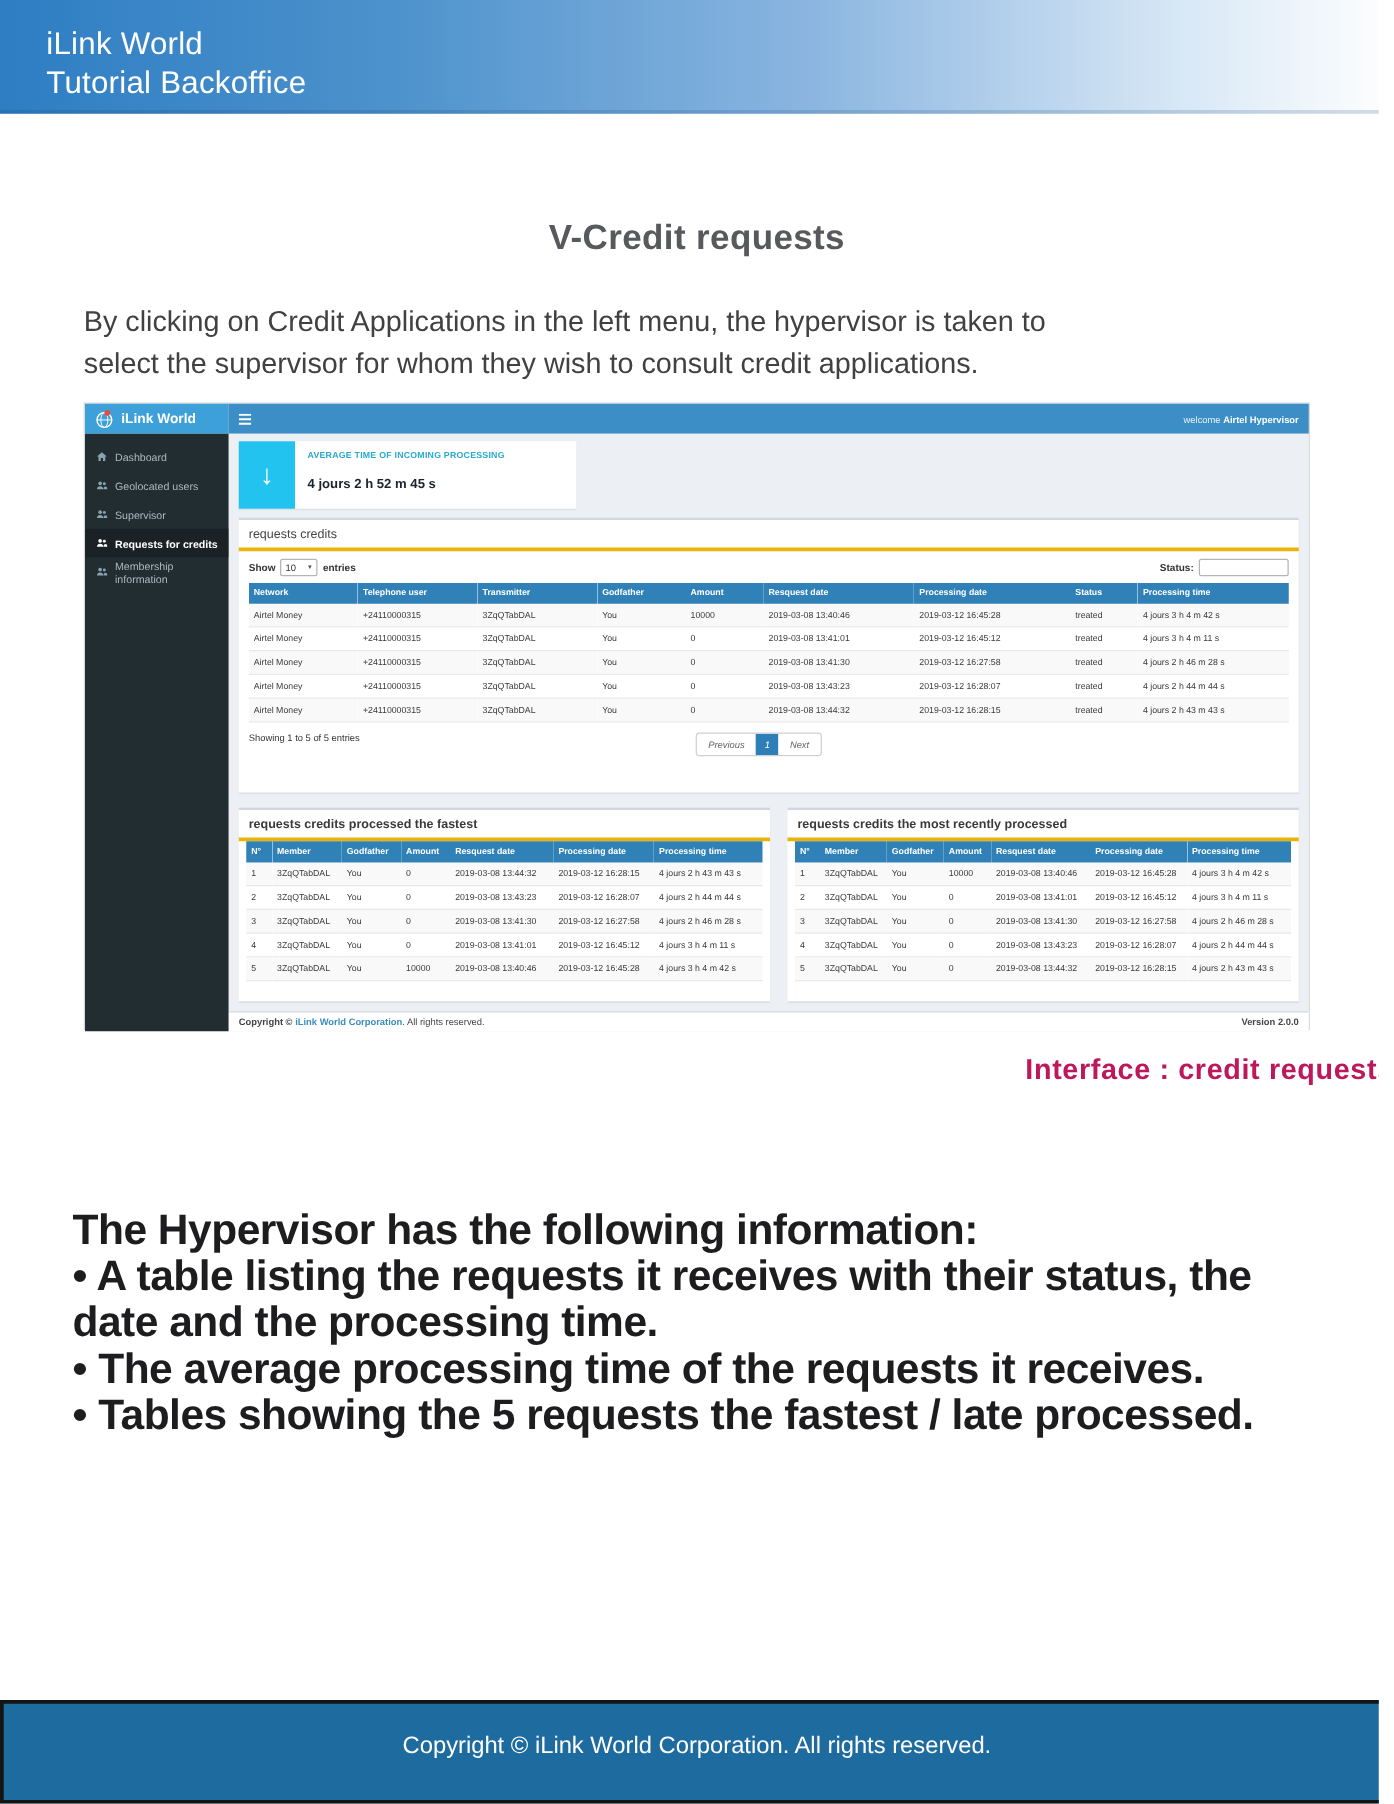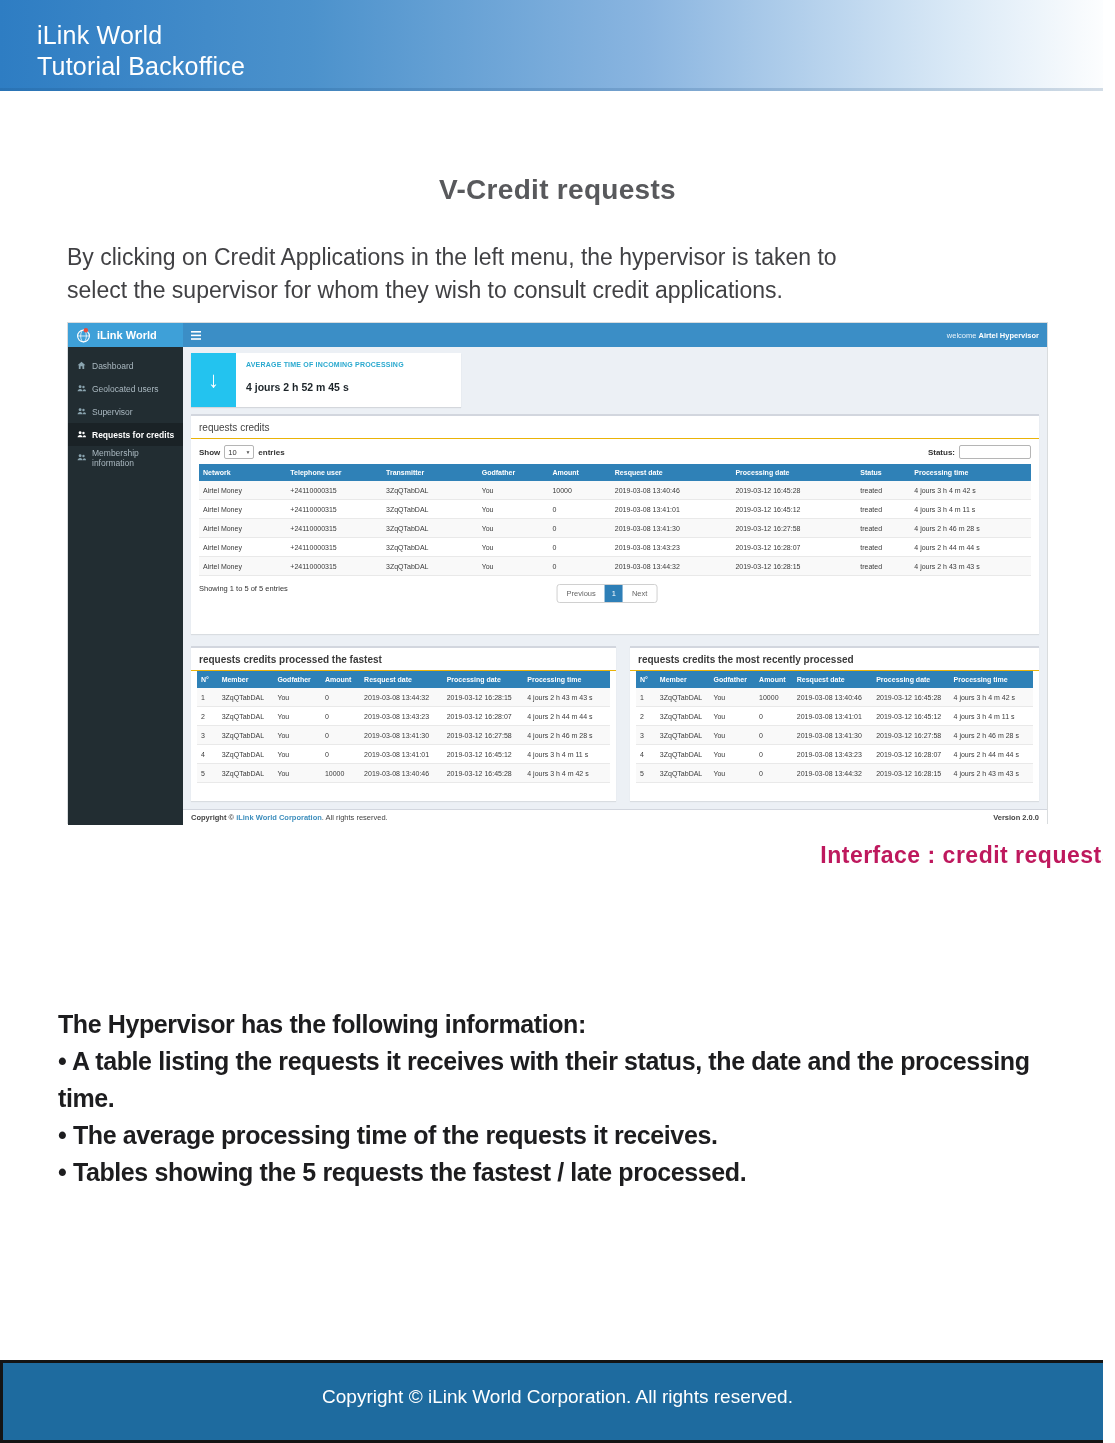--- a/index.html
+++ b/index.html
@@ -42,21 +42,21 @@
 
   .stat-box { width:270px; height:54px; background:#fff; display:flex;
     box-shadow:0 1px 1px rgba(0,0,0,0.1); margin-bottom:7px; }
   .stat-icon { width:45px; background:#23c3ef; color:#fff; display:flex;
     align-items:center; justify-content:center; font-size:22px; font-weight:700; }
   .stat-text { padding:8px 0 0 10px; }
   .stat-label { font-size:7px; font-weight:700; color:#2aa9cf; letter-spacing:0.2px; }
   .stat-value { font-size:10.5px; font-weight:700; color:#1c2429; margin-top:13px; }
 
   .panel { background:#fff; border-top:2px solid #d2d6de; box-shadow:0 1px 1px rgba(0,0,0,0.08); }
-  .panel-title { font-size:10px; color:#444; padding:6px 8px 5px 8px; border-bottom:1px solid #eab308; }
+  .panel-title { font-size:10px; color:#444; padding:6px 8px 5px 8px; border-bottom:3px solid #eab308; }
   .panel-small .panel-title { font-weight:700; color:#3a3a3a; }
 
   .requests-panel { height:220px; margin-bottom:12px; }
   .toolbar { display:flex; justify-content:space-between; align-items:center; padding:6px 8px 5px 8px; }
   .show-group, .search-group { display:flex; align-items:center; gap:4px;
     font-size:8px; font-weight:700; color:#333; }
   .select-box { width:30px; height:14px; border:1px solid #b5b5b5; border-radius:2px;
     font-size:7.5px; color:#333; display:flex; align-items:center; justify-content:space-between;
     padding:0 3px; background:#fff; font-weight:400; }
   .select-box .caret { font-size:5px; color:#555; }
@@ -84,41 +84,41 @@
   .t-small th:nth-child(3),.t-small td:nth-child(3){width:11.5%;}
   .t-small th:nth-child(4),.t-small td:nth-child(4){width:9.5%;}
   .t-small th:nth-child(5),.t-small td:nth-child(5){width:20%;}
   .t-small th:nth-child(6),.t-small td:nth-child(6){width:19.5%;}
   .t-small th:nth-child(7),.t-small td:nth-child(7){width:21%;}
 
   .table-foot { position:relative; height:34px; }
   .showing { position:absolute; left:8px; top:8px; font-size:7.5px; color:#333; }
   .pagination { position:absolute; left:50%; transform:translateX(-58%); top:8px;
     display:flex; border:1px solid #d0d0d0; border-radius:3px; overflow:hidden; background:#fff; }
-  .page-btn { font-size:7.5px; color:#666; padding:4px 9px; cursor:pointer; }
+  .page-btn { font-size:7.5px; color:#666; padding:4px 9px; cursor:pointer;font-style:italic; }
   .page-btn.current { background:#2e7fb7; color:#fff; padding:4px 7px; }
 
   .bottom-row { display:flex; gap:14px; }
   .panel-small { height:155px; }
   .panel-left { width:425px; flex-shrink:0; }
   .panel-right { flex:1; }
   .panel-small table.dt { width:calc(100% - 12px); margin:0 6px; }
 
   .app-footer { position:absolute; left:0; right:0; bottom:0; height:16px; background:#fff;
     border-top:1px solid #d2d6de; display:flex; justify-content:space-between;
     padding:3px 8px; font-size:7.5px; color:#444; }
   .app-footer b { font-weight:700; }
   .app-footer .link { color:#3c8dbc; font-weight:700; }
 
   
   .doc-caption { position:absolute; left:0; top:842px; width:1115px; text-align:right;
     font-size:23px; font-weight:700; color:#be185d; letter-spacing:0.5px; }
 
-  .doc-info { position:absolute; left:58px; top:1006px; width:1010px;
-    font-size:25px; font-weight:700; color:#1d1d1f; letter-spacing:-0.4px; line-height:37px; }
+  .doc-info { position:absolute; left:58px; top:966px; width:1010px;
+    font-size:34px; font-weight:700; color:#1d1d1f; letter-spacing:-0.4px; line-height:37px; }
 
   
   .doc-footer { position:absolute; left:0; top:1360px; width:1115px; height:83px;
     background:#1e6b9f; border:3px solid #141414; color:#fff; text-align:center;
     padding-top:23px; font-size:19px; }
 </style>
 </head>
 <body>
 
 <div class="page">

